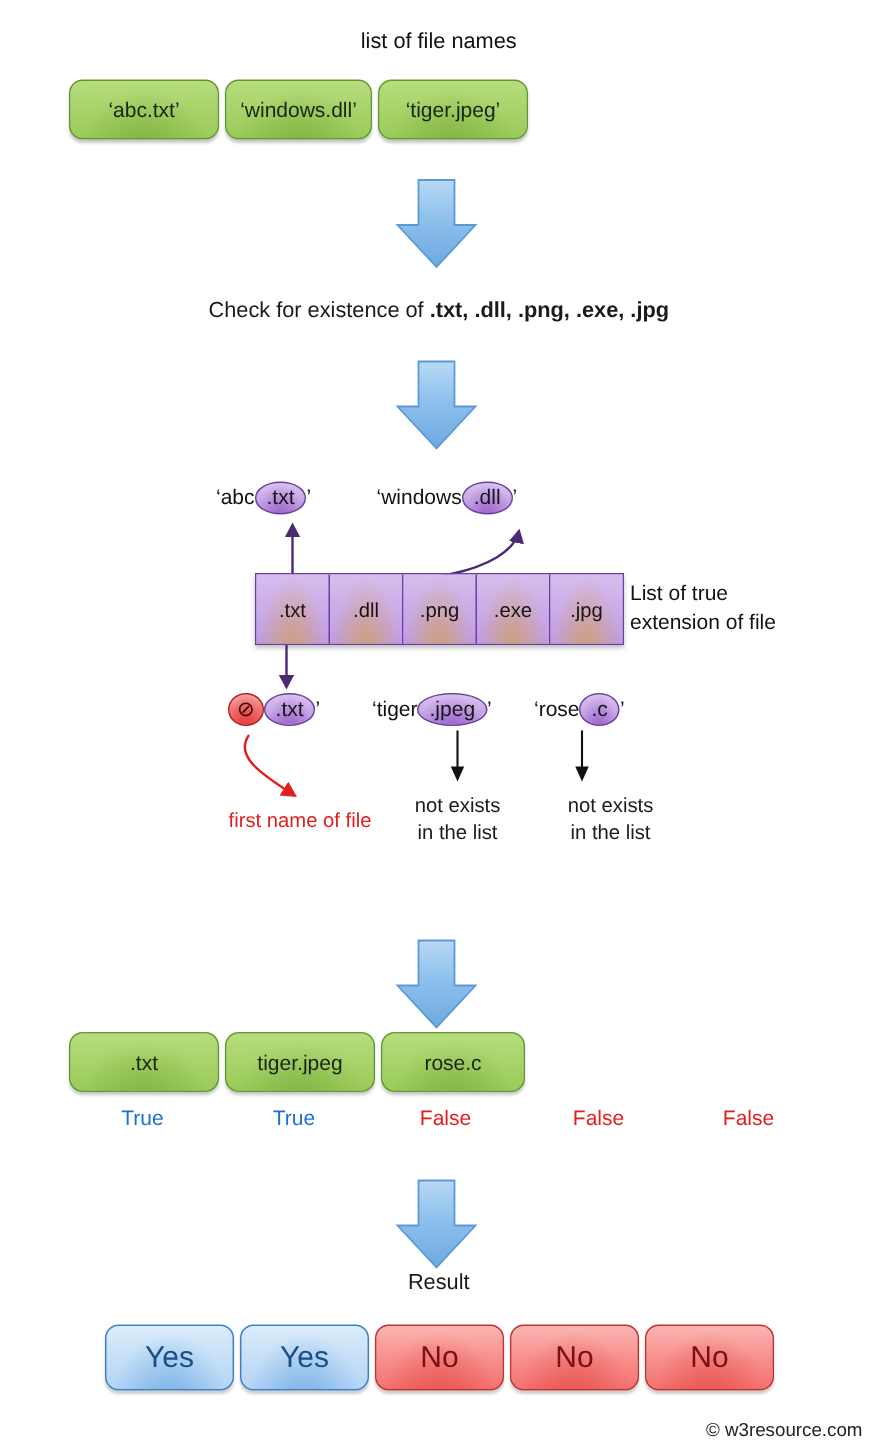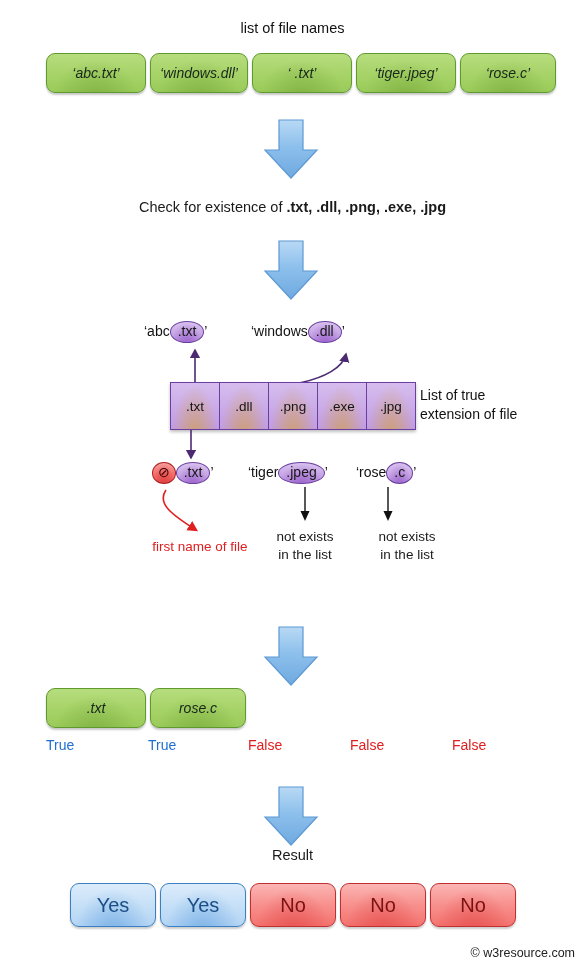--- a/index.html
+++ b/index.html
@@ -22,21 +22,20 @@
   .gbox{
     border:1px solid #5f9a2f;
     border-radius:9px;
     background:
       radial-gradient(ellipse at 50% 120%, rgba(120,170,60,.75) 0%, rgba(160,200,90,0) 62%),
       linear-gradient(180deg,#b7dd7e 0%, #a8d46a 48%, #9acb59 100%);
     box-shadow:0 2px 2px rgba(0,0,0,.22);
     display:flex;align-items:center;justify-content:center;
     font-size:14px;color:#17261a;
     height:38px;
-    font-style:italic;
   }
   .gbox.w1{width:98px;}
   .gbox.w2{width:96px;}
   .gbox.w3{width:98px;}
   .gbox.w4{width:98px;}
   .gbox.w5{width:94px;}
 
   
   .arrow{
     position:absolute;width:56px;height:62px;
@@ -96,21 +95,21 @@
   }
 
   .small-note{
     position:absolute;font-size:13.5px;text-align:center;line-height:1.35;
   }
   .red{color:#e02020;}
   .blue{color:#1f6fd0;}
 
   
   .tf{
-    position:absolute;font-size:14px;
+    position:absolute;text-align:center;font-size:14px;
   }
 
   .rbox{
     border:1px solid #3a7fc1;
     border-radius:9px;
     background:
       radial-gradient(ellipse at 50% 125%, rgba(80,150,220,.6) 0%, rgba(150,200,240,0) 65%),
       linear-gradient(180deg,#dcecfb 0%, #c6e0f7 50%, #b4d5f4 100%);
     box-shadow:0 2px 2px rgba(0,0,0,.2);
     display:flex;align-items:center;justify-content:center;
@@ -131,23 +130,21 @@
   .curve{position:absolute;}
 </style>
 </head>
 <body>
 
 <div class="title" style="top:20px;">list of file names</div>
 
 <div class="row-green" style="top:53px;">
   <div class="gbox w1">‘abc.txt’</div>
   <div class="gbox w2">‘windows.dll’</div>
-  <div class="gbox w3">‘ .txt’</div>
   <div class="gbox w4">‘tiger.jpeg’</div>
-  <div class="gbox w5">‘rose.c’</div>
 </div>
 
 <div class="arrow" style="left:263px;top:118px;">
   <svg width="56" height="62" viewBox="0 0 56 62">
     <defs>
       <linearGradient id="ag" x1="0" y1="0" x2="0" y2="1">
         <stop offset="0%" stop-color="#b9d9f5"></stop>
           <stop offset="45%" stop-color="#8dc0ec"></stop>
           <stop offset="100%" stop-color="#6fa9e0"></stop>
       </linearGradient>
@@ -245,20 +242,21 @@
 </div>
 
 <div class="arrow" style="left:263px;top:625px;">
   <svg width="56" height="62" viewBox="0 0 56 62">
     <polygon points="16,2 40,2 40,32 54,32 28,60 2,32 16,32" fill="url(#ag)" stroke="#5d99d4" stroke-width="1.2"></polygon>
   </svg>
 </div>
 
 <div class="row-green" style="top:688px;">
   <div class="gbox w3">.txt</div>
+  <div class="gbox w4">tiger.jpeg</div>
   <div class="gbox w5">rose.c</div>
 </div>
 
 <div class="tf blue" style="left:46px;top:737px;width:98px;">True</div>
 <div class="tf blue" style="left:148px;top:737px;width:96px;">True</div>
 <div class="tf red" style="left:248px;top:737px;width:98px;">False</div>
 <div class="tf red" style="left:350px;top:737px;width:98px;">False</div>
 <div class="tf red" style="left:452px;top:737px;width:94px;">False</div>
 
 <div class="arrow" style="left:263px;top:785px;">

